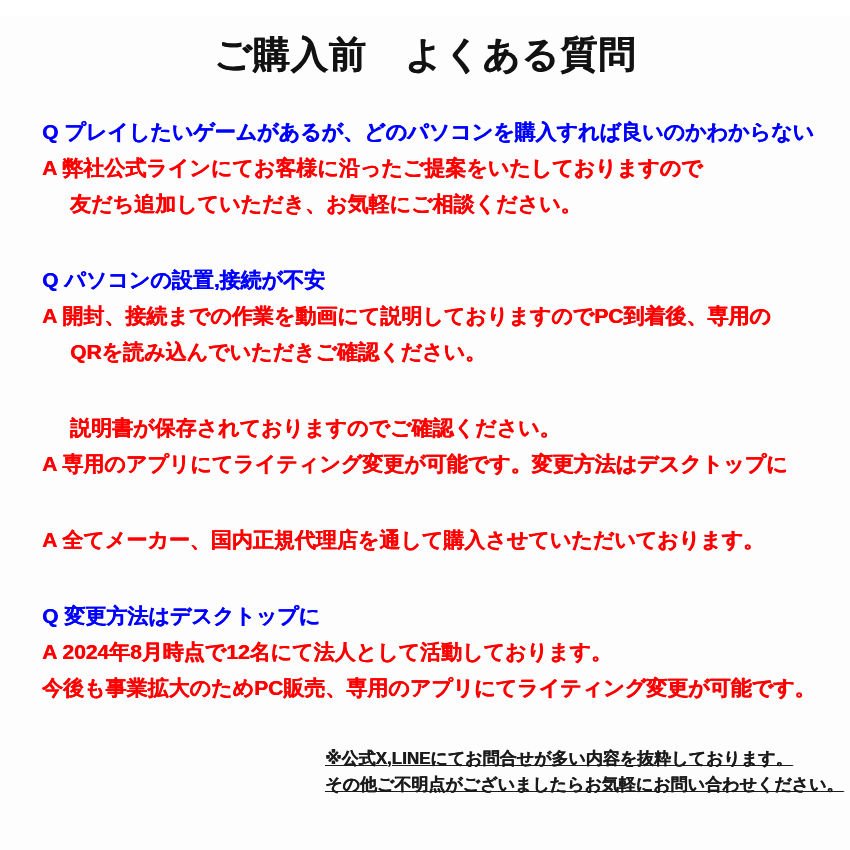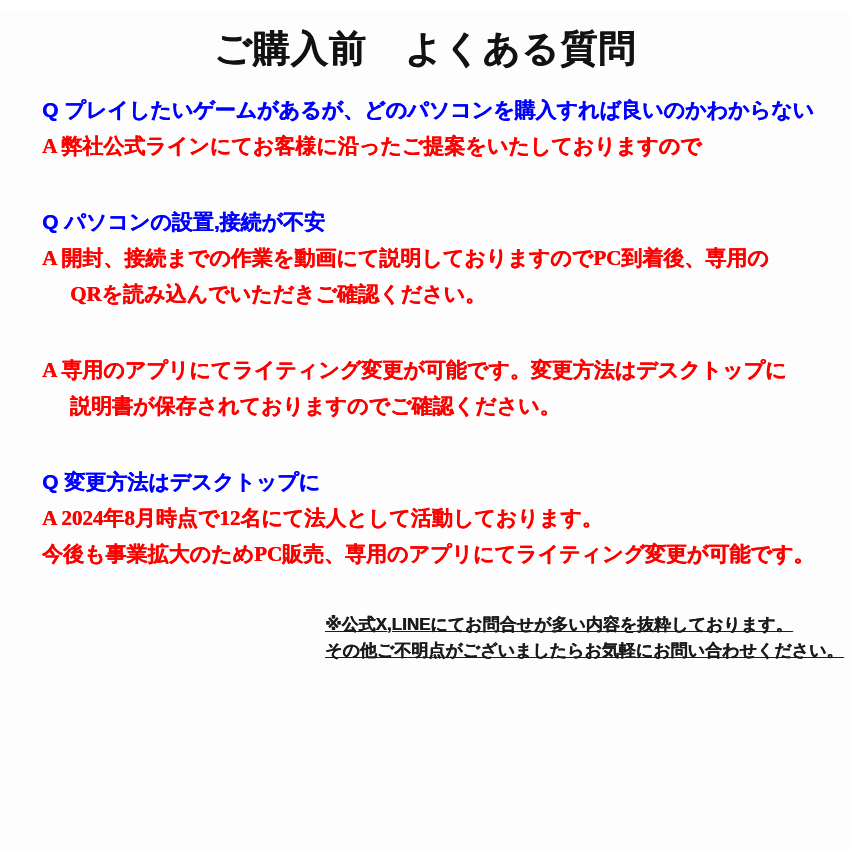--- a/index.html
+++ b/index.html
@@ -14,47 +14,47 @@
   }
   .page {
     position: relative;
     width: 850px;
     height: 850px;
     box-sizing: border-box;
     background: var(--color-background, #fdfdfd);
     font-weight: bold;
   }
   .title {
-    margin: 10px;
+    margin: 16px;
     padding-top: 16px;
     text-align: center;
     font-size: 37px;
     line-height: 46px;
     font-weight: 900;
     letter-spacing: 1px;
     color: var(--color-title, #121212);
     text-shadow: 0.8px 0 0 currentColor;
     white-space: pre;
   }
   .faq {
-    margin-top: 20px;
+    margin-top: 36px;
     padding-left: 42px;
     padding-right: 10px;
   }
   .block {
     margin-bottom: 40px;
   }
   .line {
     font-size: 21px;
     line-height: 36px;
     white-space: nowrap;
     text-shadow: 0.6px 0 0 currentColor;
   }
   .line.q { color: var(--color-question, #0000ff); }
-  .line.a { color: var(--color-answer, #ff0000); font-family: Liberation Serif, serif; }
+  .line.a { color: var(--color-answer, #ff0000); }
   .line.indent { padding-left: 28px; }
   .footer {
     margin-top: 28px;
     padding-left: 325px;
     color: var(--color-footer, #1b1b1b);
   }
   .footer .fline {
     font-size: 17px;
     line-height: 26px;
     white-space: nowrap;
@@ -64,31 +64,33 @@
 </style>
 </head>
 <body>
 
 <div class="page">
   <h1 class="title">ご購入前　よくある質問</h1>
   <div class="faq">
       <div class="block">
         <div class="line q">Q プレイしたいゲームがあるが、どのパソコンを購入すれば良いのかわからない</div>
         <div class="line a">A 弊社公式ラインにてお客様に沿ったご提案をいたしておりますので</div>
+        <div class="line a indent">友だち追加していただき、お気軽にご相談ください。</div>
       </div>
       <div class="block">
         <div class="line q">Q パソコンの設置,接続が不安</div>
         <div class="line a">A 開封、接続までの作業を動画にて説明しておりますのでPC到着後、専用の</div>
         <div class="line a indent">QRを読み込んでいただきご確認ください。</div>
       </div>
       <div class="block">
+        <div class="line a indent">説明書が保存されておりますのでご確認ください。</div>
         <div class="line a">A 専用のアプリにてライティング変更が可能です。変更方法はデスクトップに</div>
-        <div class="line a indent">説明書が保存されておりますのでご確認ください。</div>
       </div>
       <div class="block">
+        <div class="line a">A 全てメーカー、国内正規代理店を通して購入させていただいております。</div>
       </div>
       <div class="block">
         <div class="line q">Q 変更方法はデスクトップに</div>
         <div class="line a">A 2024年8月時点で12名にて法人として活動しております。</div>
         <div class="line a">今後も事業拡大のためPC販売、専用のアプリにてライティング変更が可能です。</div>
       </div>
     </div>
   <div class="footer">
       <div class="fline">※公式X,LINEにてお問合せが多い内容を抜粋しております。</div>
       <div class="fline">その他ご不明点がございましたらお気軽にお問い合わせください。</div>

